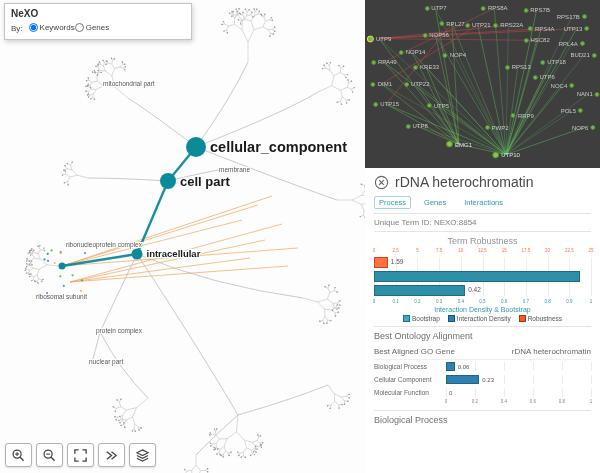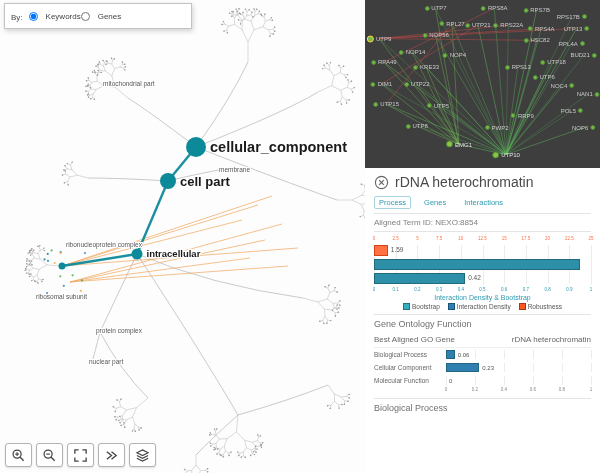--- a/index.html
+++ b/index.html
@@ -12,21 +12,21 @@
   #tree-svg{position:absolute;left:0;top:0}
 
   
   #search-card{position:absolute;left:4px;top:3px;width:188px;background:#fff;border:1px solid #c3c3c3;box-shadow:1px 2px 5px rgba(0,0,0,.18);padding:4px 6px 5px;z-index:5}
   .app-title{font-size:10px;font-weight:bold;color:#333;margin-bottom:3px}
   .search-row{display:flex;align-items:center;gap:3px}
   #search-input{flex:1;min-width:0;height:16px;font-size:7.5px;border:1px solid #ccc;padding:0 3px;color:#333;font-family:"Liberation Sans",sans-serif}
   #search-input::placeholder{color:#9a9a9a}
   .mini-icon{width:13px;height:13px;display:inline-flex;align-items:center;justify-content:center;color:#555;cursor:pointer;flex:0 0 auto}
   .by-row{display:flex;align-items:center;gap:6px;margin-top:4px;font-size:8px;color:#444}
-  .radio-opt{display:inline-flex;align-items:center;gap:8px;cursor:pointer}
+  .radio-opt{display:inline-flex;align-items:center;gap:2px;cursor:pointer}
   .radio-opt input{width:9px;height:9px;margin:0}
 
   
   #zoom-toolbar{position:absolute;left:5px;bottom:6px;display:flex;gap:4px;z-index:5}
   .tool-btn{width:27px;height:24px;background:#fff;border:1px solid #b2b2b2;border-radius:3px;display:flex;align-items:center;justify-content:center;cursor:pointer;color:#444;box-shadow:0 1px 2px rgba(0,0,0,.12)}
 
   
   #right-col{position:absolute;left:365px;top:0;width:235px;height:473px}
   #network-panel{position:absolute;top:0;left:0;width:235px;height:168px;background:#3e3e3e;overflow:hidden}
   #network-svg{position:absolute;left:0;top:0;z-index:1}
@@ -976,20 +976,21 @@
           <text x="103" y="86" font-size="6.5" fill="#555" stroke="#ffffff" stroke-width="2" paint-order="stroke">mitochondrial part</text>
           <text x="219" y="172" font-size="6.5" fill="#555" stroke="#ffffff" stroke-width="2" paint-order="stroke">membrane</text>
           <text x="96" y="333" font-size="6.5" fill="#555" stroke="#ffffff" stroke-width="2" paint-order="stroke">protein complex</text>
           <text x="89" y="364" font-size="6.5" fill="#555" stroke="#ffffff" stroke-width="2" paint-order="stroke">nuclear part</text>
           <text x="66" y="247" font-size="6.5" fill="#555" stroke="#ffffff" stroke-width="2" paint-order="stroke">ribonucleoprotein complex</text>
           <text x="36" y="299" font-size="6.5" fill="#555" stroke="#ffffff" stroke-width="2" paint-order="stroke">ribosomal subunit</text>
         </g>
       </svg>
 
     <div id="search-card">
+      <div class="app-title">NeXO</div>
       <div class="by-row">
         <span>By:</span>
         <span id="search-options"><label class="radio-opt">
               <input type="radio" name="searchBy" checked="" style="">
               <span>Keywords</span>
             </label><label class="radio-opt">
               <input type="radio" name="searchBy" style="">
               <span>Genes</span>
             </label></span>
       </div>
@@ -1237,23 +1238,24 @@
         </span>
         <span class="detail-title">rDNA heterochromatin</span>
       </div>
 
       <div class="tabs-row" id="tabs-row">
           <span class="tab active">Process</span>
           <span class="tab">Genes</span>
           <span class="tab">Interactions</span>
         </div>
       <hr class="div">
-      <div class="term-id">Aligned Term ID: NEXO:8854</div>
+      <div class="term-id">Unique Term ID: NEXO:8854</div>
       <hr class="div">
 
+      <div class="section-title">Term Robustness</div>
       <div id="rb-top-ticks" class="tick-row">
           <span class="tick orange" style="left: 0%;">0</span>
           <span class="tick orange" style="left: 10%;">2.5</span>
           <span class="tick orange" style="left: 20%;">5</span>
           <span class="tick orange" style="left: 30%;">7.5</span>
           <span class="tick orange" style="left: 40%;">10</span>
           <span class="tick orange" style="left: 50%;">12.5</span>
           <span class="tick orange" style="left: 60%;">15</span>
           <span class="tick orange" style="left: 70%;">17.5</span>
           <span class="tick orange" style="left: 80%;">20</span>
@@ -1307,21 +1309,21 @@
             <span class="legend-swatch" style="background: rgb(44, 127, 184);"></span>
             <span>Interaction Density</span>
           </span>
           <span class="legend-item">
             <span class="legend-swatch" style="background: rgb(255, 87, 34);"></span>
             <span>Robustness</span>
           </span>
         </div>
       <hr class="div">
 
-      <div class="section-title left">Gene Ontology Function</div>
+      <div class="section-title left">Best Ontology Alignment</div>
       <div id="go-rows">
           <div class="go-row">
             <span>Best Aligned GO Gene</span>
             <span>rDNA heterochromatin</span>
           </div>
           <hr class="go-div">
         </div>
       <div id="go-chart">
           <div class="go-chart-row">
             <span class="go-cat">Biological Process</span>

